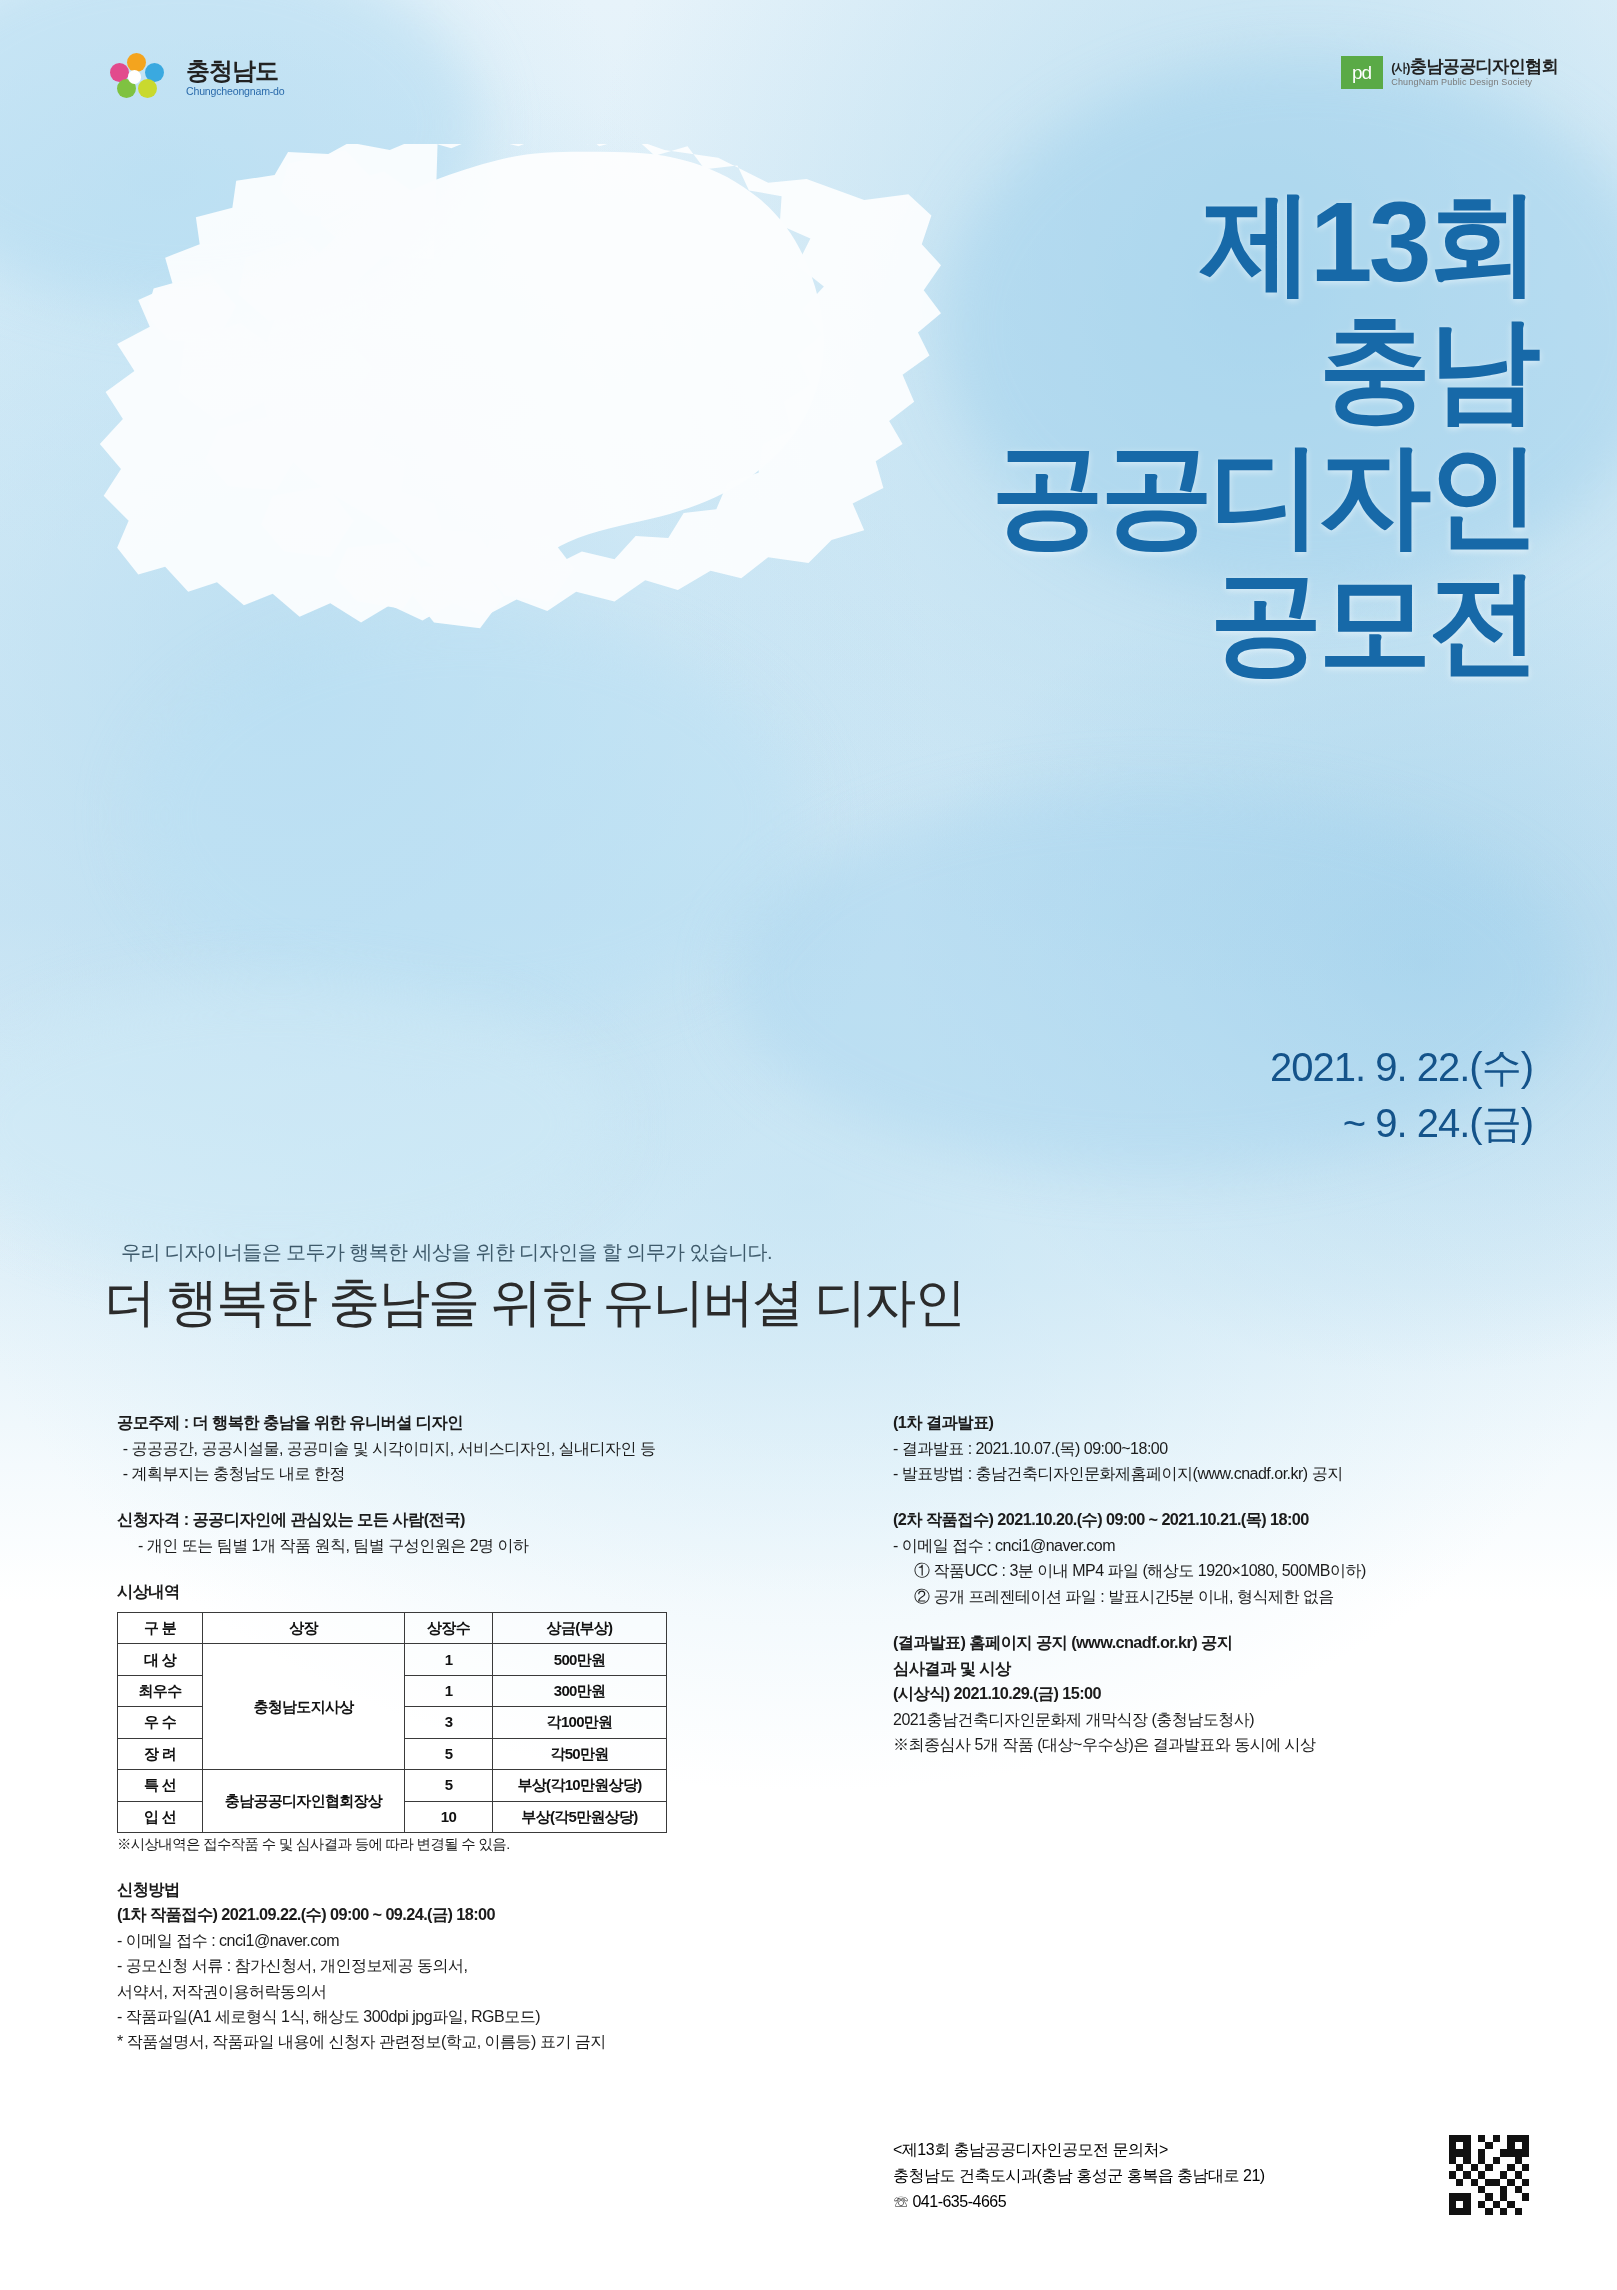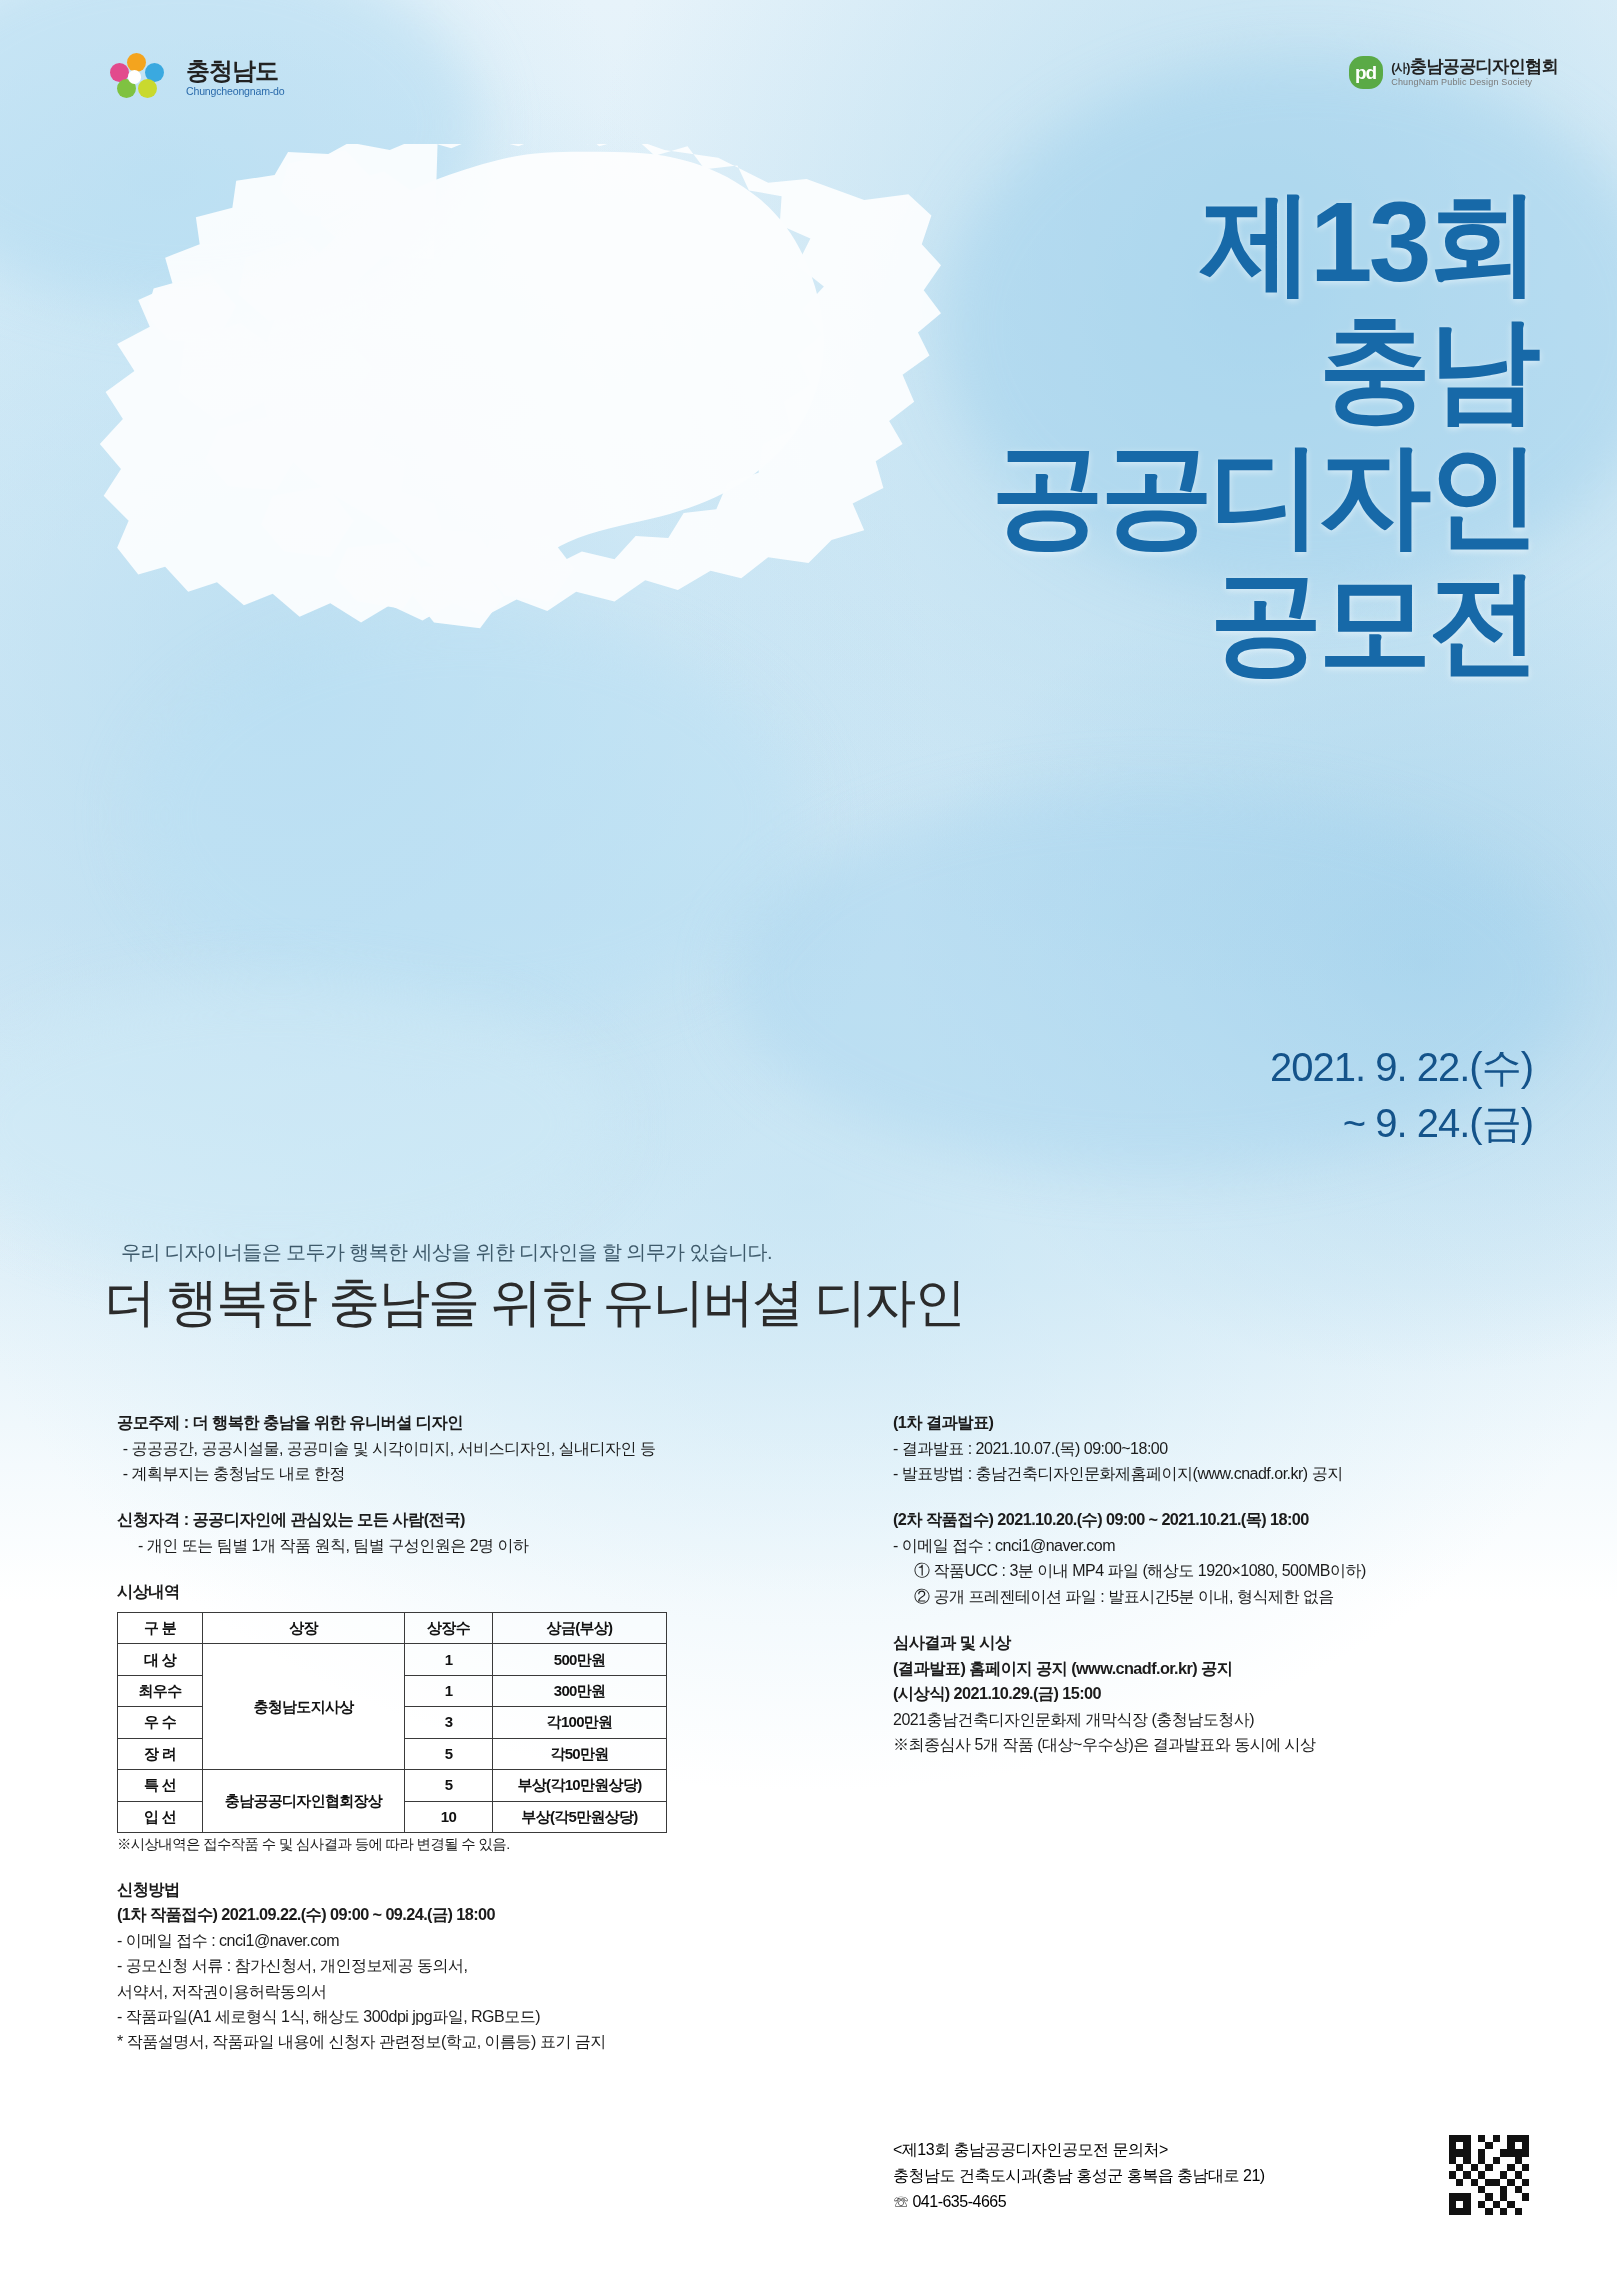--- a/index.html
+++ b/index.html
@@ -40,21 +40,21 @@
 
   
   .logo-left { position:absolute; left:108px; top:53px; display:flex; align-items:center; gap:20px; }
   .logo-left .flower { position:relative; width:58px; height:50px; }
   .logo-left .flower span { position:absolute; width:19px; height:19px; border-radius:50%; }
   .logo-left .txt { line-height:1; }
   .logo-left .txt .kr { font-size:24px; font-weight:bold; color:#222; letter-spacing:-1px; }
   .logo-left .txt .en { font-size:10.6px; color:#2b6bab; margin-top:2.9px; letter-spacing:-0.2px;}
 
   .logo-right { position:absolute; right:60px; top:56px; display:flex; align-items:center; gap:8.6px; }
-  .pd-mark { width:34px; height:33px; background:#5aaa46; border-radius:14px; display:flex; align-items:center; justify-content:center; color:#fff; font-weight:bold; font-size:19px; letter-spacing:-1px;}
+  .pd-mark { width:42px; height:33px; background:#5aaa46; border-radius:0; display:flex; align-items:center; justify-content:center; color:#fff; font-weight:normal; font-size:19px; letter-spacing:-1px;}
   .logo-right .r-txt { line-height:1.15; }
   .logo-right .r-txt .l1 { font-size:17.3px; font-weight:bold; color:#222; letter-spacing:-0.8px;}
   .logo-right .r-txt .l1 .small { font-size:12.5px; }
   .logo-right .r-txt .l2 { font-size:9px; color:#7a7a7a; letter-spacing:0.2px; }
 
   
   .title-block { position:absolute; right:81px; top:179px; text-align:right; }
   .title-block .line {
     font-size:113px; font-weight:bold; color:#1769a8;
     line-height:1.12; letter-spacing:-3.8px;
@@ -297,22 +297,22 @@
 
     <div class="blk">
       <p class="h">(2차 작품접수) 2021.10.20.(수) 09:00 ~ 2021.10.21.(목) 18:00</p>
       <p>- 이메일 접수 : cnci1@naver.com</p>
       <p class="indent2">① 작품UCC : 3분 이내 MP4 파일 (해상도 1920×1080, 500MB이하)</p>
       <p class="indent2">② 공개 프레젠테이션 파일 : 발표시간5분 이내, 형식제한 없음</p>
     </div>
 
 
     <div class="blk">
+      <p class="h">(결과발표) 홈페이지 공지 (www.cnadf.or.kr) 공지</p>
       <p class="h">심사결과 및 시상</p>
-      <p class="h">(결과발표) 홈페이지 공지 (www.cnadf.or.kr) 공지</p>
       <p class="h">(시상식) 2021.10.29.(금) 15:00</p>
       <p>2021충남건축디자인문화제 개막식장 (충청남도청사)</p>
       <p>※최종심사 5개  작품 (대상~우수상)은 결과발표와 동시에 시상</p>
     </div>
 
   </div>
 
   <div class="footer-info">
     <p style="margin:0">&lt;제13회 충남공공디자인공모전 문의처&gt;</p>
     <p style="margin:0">충청남도 건축도시과(충남 홍성군 홍복읍 충남대로 21)</p>

